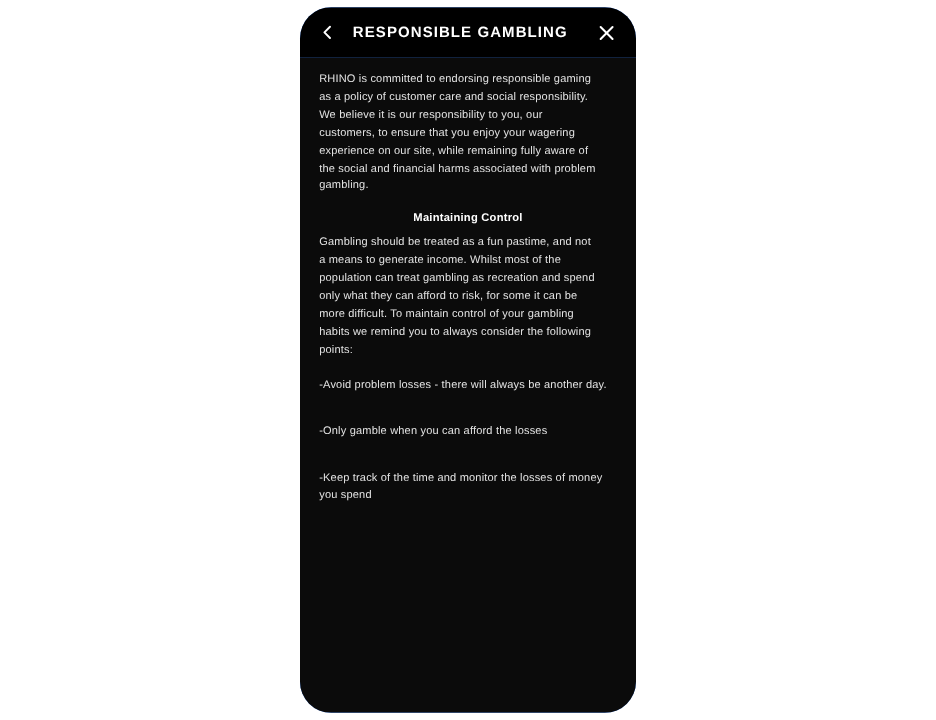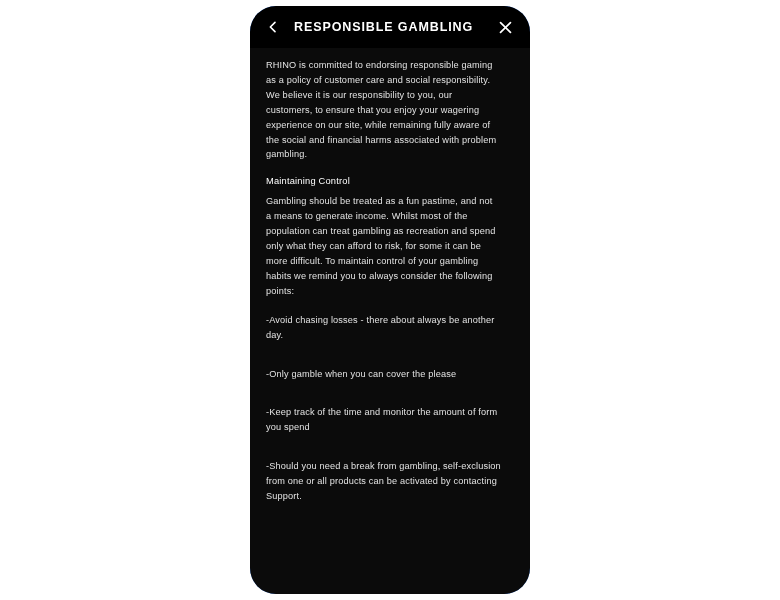--- a/index.html
+++ b/index.html
@@ -77,24 +77,25 @@
   }
   .para {
     font-size: 9.2px;
     line-height: 1.62;
     color: #e3e3e3;
     margin: 0 16px 14px 0;
     letter-spacing: 0.15px;
   }
   .subhead {
     font-size: 9.3px;
-    font-weight: normal;
+    font-weight: bold;
     color: #ffffff;
     margin: 6px 0 8px 0;
     letter-spacing: 0.2px;
+    text-align: center;
   }
   .bullet {
     font-size: 9.2px;
     line-height: 1.62;
     color: #e3e3e3;
     margin: 0 0 24px 0;
     letter-spacing: 0.15px;
   }
   .clipped {
     position: absolute;
@@ -130,23 +131,22 @@
       </div>
     </div>
 
     <div id="content">
       <p class="para">RHINO is committed to endorsing responsible gaming as a policy of customer care and social responsibility. We believe it is our responsibility to you, our customers, to ensure that you enjoy your wagering experience on our site, while remaining fully aware of the social and financial harms associated with problem gambling.</p>
 
       <h3 class="subhead">Maintaining Control</h3>
 
       <p class="para">Gambling should be treated as a fun pastime, and not a means to generate income. Whilst most of the population can treat gambling as recreation and spend only what they can afford to risk, for some it can be more difficult. To maintain control of your gambling habits we remind you to always consider the following points:</p>
 
-      <p class="bullet">-Avoid chasing losses - there about always be another day.</p>
-      <p class="bullet">-Only gamble when you can cover the please</p>
-      <p class="bullet">-Keep track of the time and monitor the amount of form you spend</p>
-      <p class="bullet">-Should you need a break from gambling, self-exclusion from one or all products can be activated by contacting Support.</p>
+      <p class="bullet">-Avoid problem losses - there will always be another day.</p>
+      <p class="bullet">-Only gamble when you can afford the losses</p>
+      <p class="bullet">-Keep track of the time and monitor the losses of money you spend</p>
 
 
     </div>
 
   </div>
 
 </div>
 
 </body></html>

